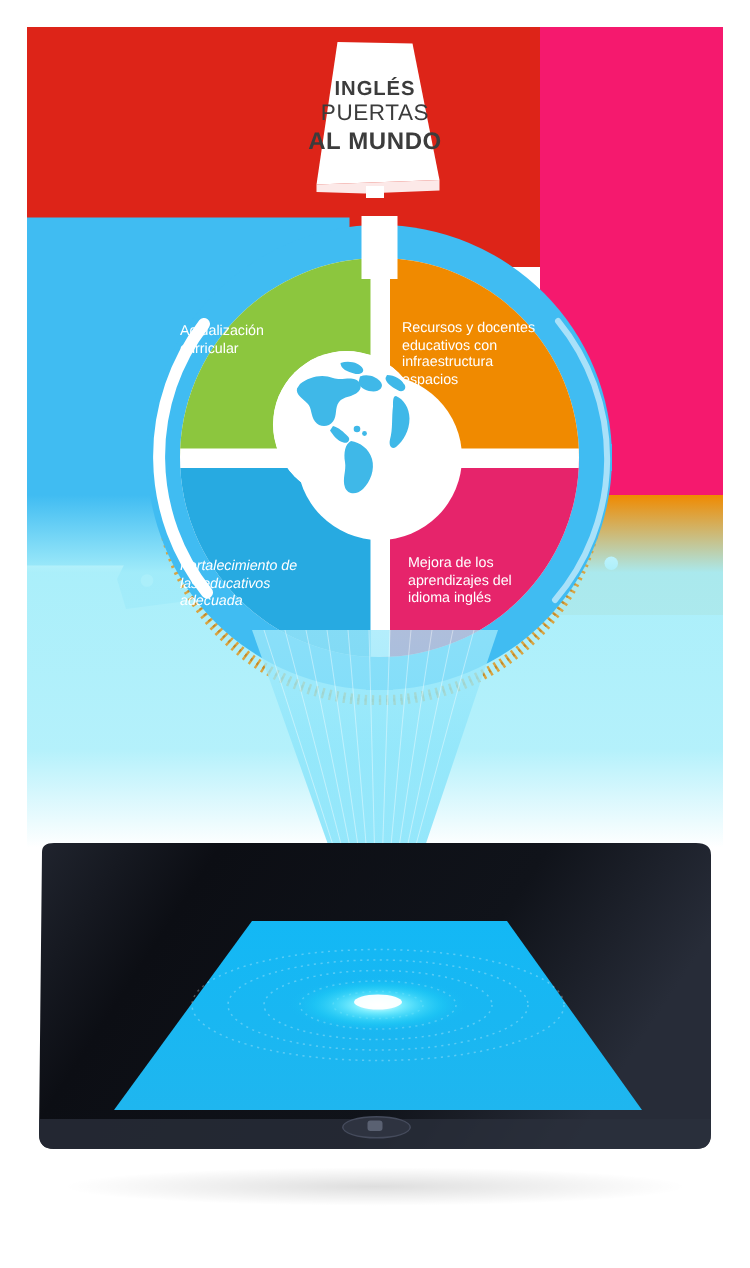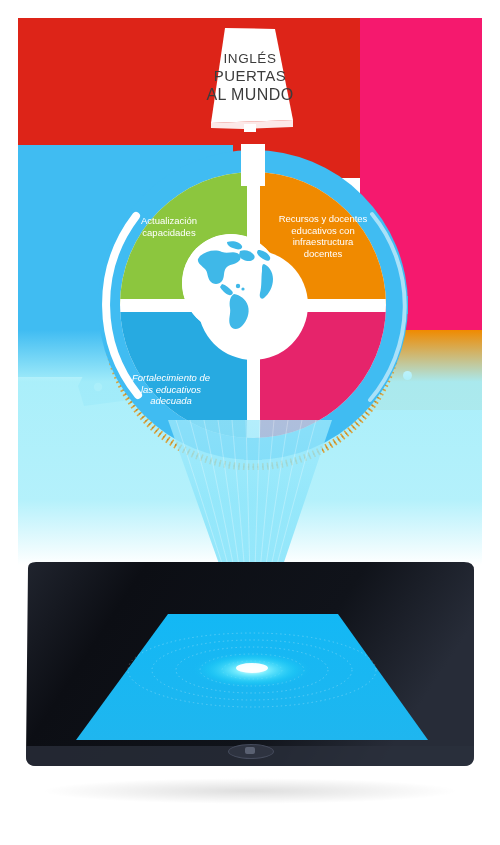--- a/index.html
+++ b/index.html
@@ -38,29 +38,29 @@
   .q-blue  {left:0;   top:133px;background:#27aae1;}
   .q-pink  {left:133px;top:133px;background:#e6246b;}
   .cross-v{position:absolute;left:127px;top:0;width:13px;height:266px;background:#fff;}
   .cross-h{position:absolute;left:0;top:127px;width:266px;height:13px;background:#fff;}
   .hub{position:absolute;left:78px;top:78px;width:110px;height:110px;border-radius:50%;
        background:#ffffff;}
   .globe{position:absolute;left:84px;top:84px;width:98px;height:98px;border-radius:50%;
          overflow:hidden;background:#ffffff;}
 
   .label{position:absolute;color:#ffffff;font-size:9.5px;line-height:11.5px;
-         text-align:center;font-family:"Liberation Sans",sans-serif;}
+         font-family:"Liberation Sans",sans-serif;}
   .lbl-green {left:120px;top:215px;width:98px;}
   .lbl-orange{left:268px;top:213px;width:110px;}
   .lbl-blue  {left:120px;top:372px;width:102px;font-style:italic;}
   .lbl-pink  {left:272px;top:370px;width:96px;}
 
   
   .logo{position:absolute;left:203px;top:28px;width:94px;height:94px;}
-  .logo-txt{position:absolute;left:0;top:0;width:94px;text-align:center;color:#3c3c3c;}
+  .logo-txt{position:absolute;left:0;top:0;width:94px;text-align:center;color:#3c3c3c;font-weight:bold;}
   .l1{top:23px;font-size:13.5px;letter-spacing:.6px;}
   .l2{top:39px;font-size:15px;font-weight:normal;letter-spacing:.4px;}
   .l3{top:58px;font-size:16px;letter-spacing:.4px;}
 
   
   .zip{position:absolute;left:88px;top:140px;width:330px;height:330px;}
 
   
   .cone{position:absolute;left:0;top:0;width:500px;height:845px;}
 
@@ -153,36 +153,41 @@
           <path d="M45 8 C51 6 58 8 60 12 C61 15 57 16 54 15 C50 14 45 12 45 8 Z"></path>
         </g>
       </svg>
     </div>
 
     <div style="position:absolute;left:143px;top:-6px;width:24px;height:42px;background:#ffffff;"></div>
   </div>
 
   <div class="label lbl-green">
     <div>Actualización</div>
-    <div>capacidades</div>
+    <div>curricular</div>
   </div>
 
   <div class="label lbl-orange">
     <div>Recursos y docentes</div>
     <div>educativos con</div>
     <div>infraestructura</div>
-    <div>docentes</div>
+    <div>espacios</div>
   </div>
 
   <div class="label lbl-blue">
     <div>Fortalecimiento de</div>
     <div>las educativos</div>
     <div>adecuada</div>
   </div>
 
+  <div class="label lbl-pink">
+    <div>Mejora de los</div>
+    <div>aprendizajes del</div>
+    <div>idioma inglés</div>
+  </div>
 
   <div class="logo">
     <svg width="94" height="104" viewBox="0 0 94 104" style="position:absolute;left:0;top:0;">
       <path d="M22 0 L72 1 L90 92 L8 95 Z" fill="#ffffff"></path>
       <path d="M8 95 L90 92 L90 99 L40 101 L8 100 Z" fill="#ffffff" opacity=".9"></path>
       <rect x="41" y="96" width="12" height="32" fill="#ffffff"></rect>
     </svg>
     <div class="logo-txt l1">INGLÉS</div>
     <div class="logo-txt l2">PUERTAS</div>
     <div class="logo-txt l3">AL MUNDO</div>

